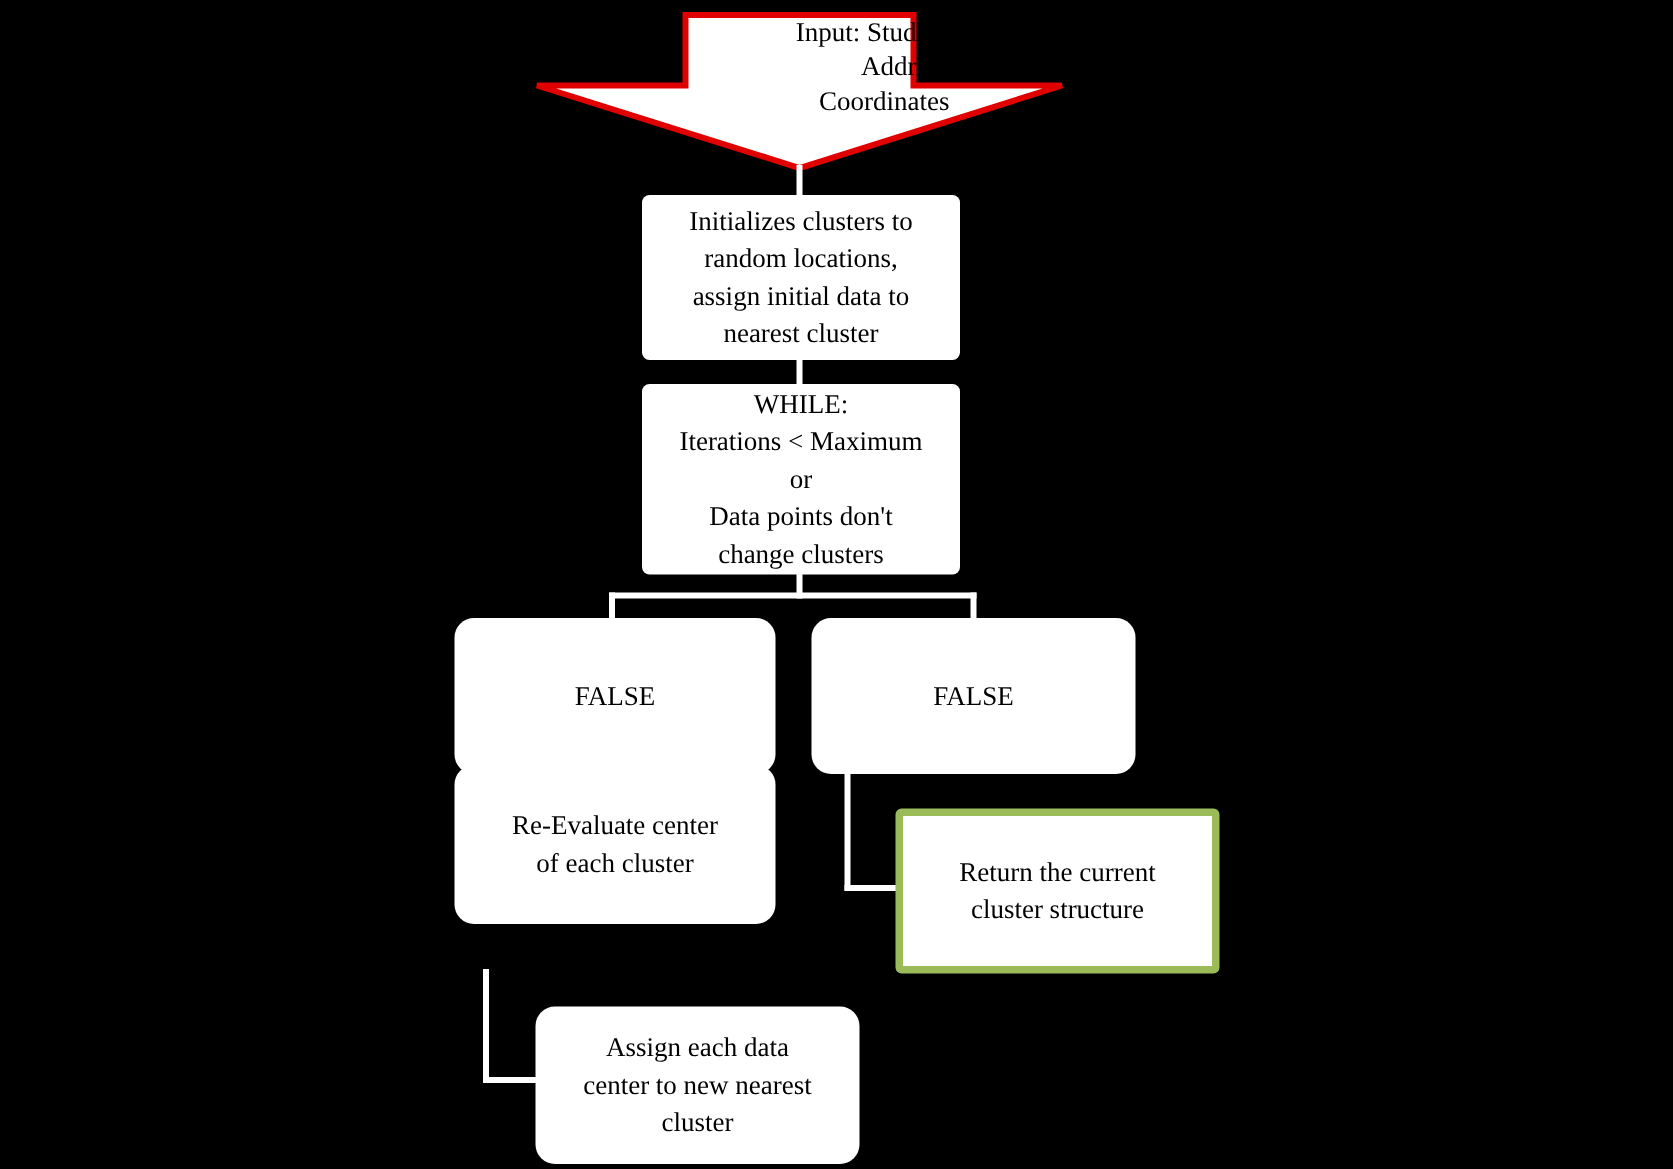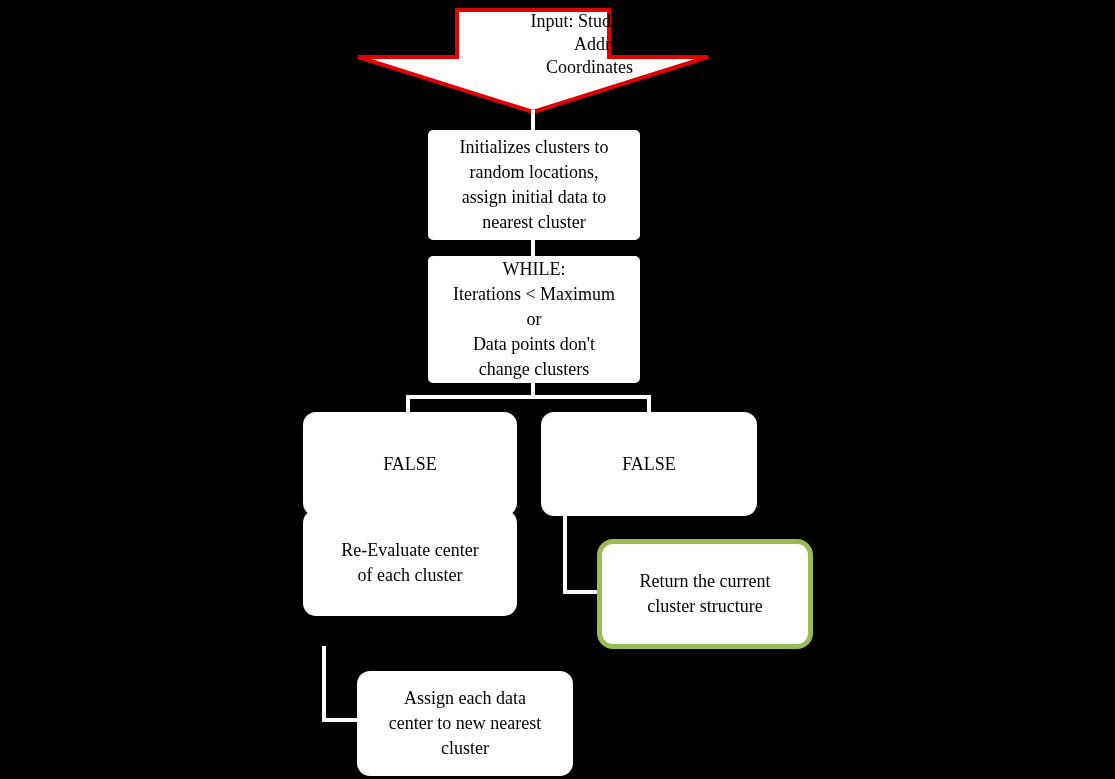--- a/index.html
+++ b/index.html
@@ -28,21 +28,21 @@
     text-align:center;
     font-size:18px;
     line-height:25px;
     color:var(--text);
   }
   .node .lbl{white-space:pre-line;display:block;width:100%;}
   .sq{border-radius:5px;}
   .rnd{border-radius:13px;}
   .green{
     border:5px solid var(--accent-green);
-    border-radius:16px;
+    border-radius:4px;
   }
 
   .connector{position:absolute;background:var(--connector);}
   .connector.v{width:4px;}
   .connector.h{height:4px;}
 
   .arrow-svg{position:absolute;left:350px;top:4px;width:370px;height:115px;}
   .arrow-svg polygon{
     fill:var(--box-fill);
     stroke:var(--accent-red);

